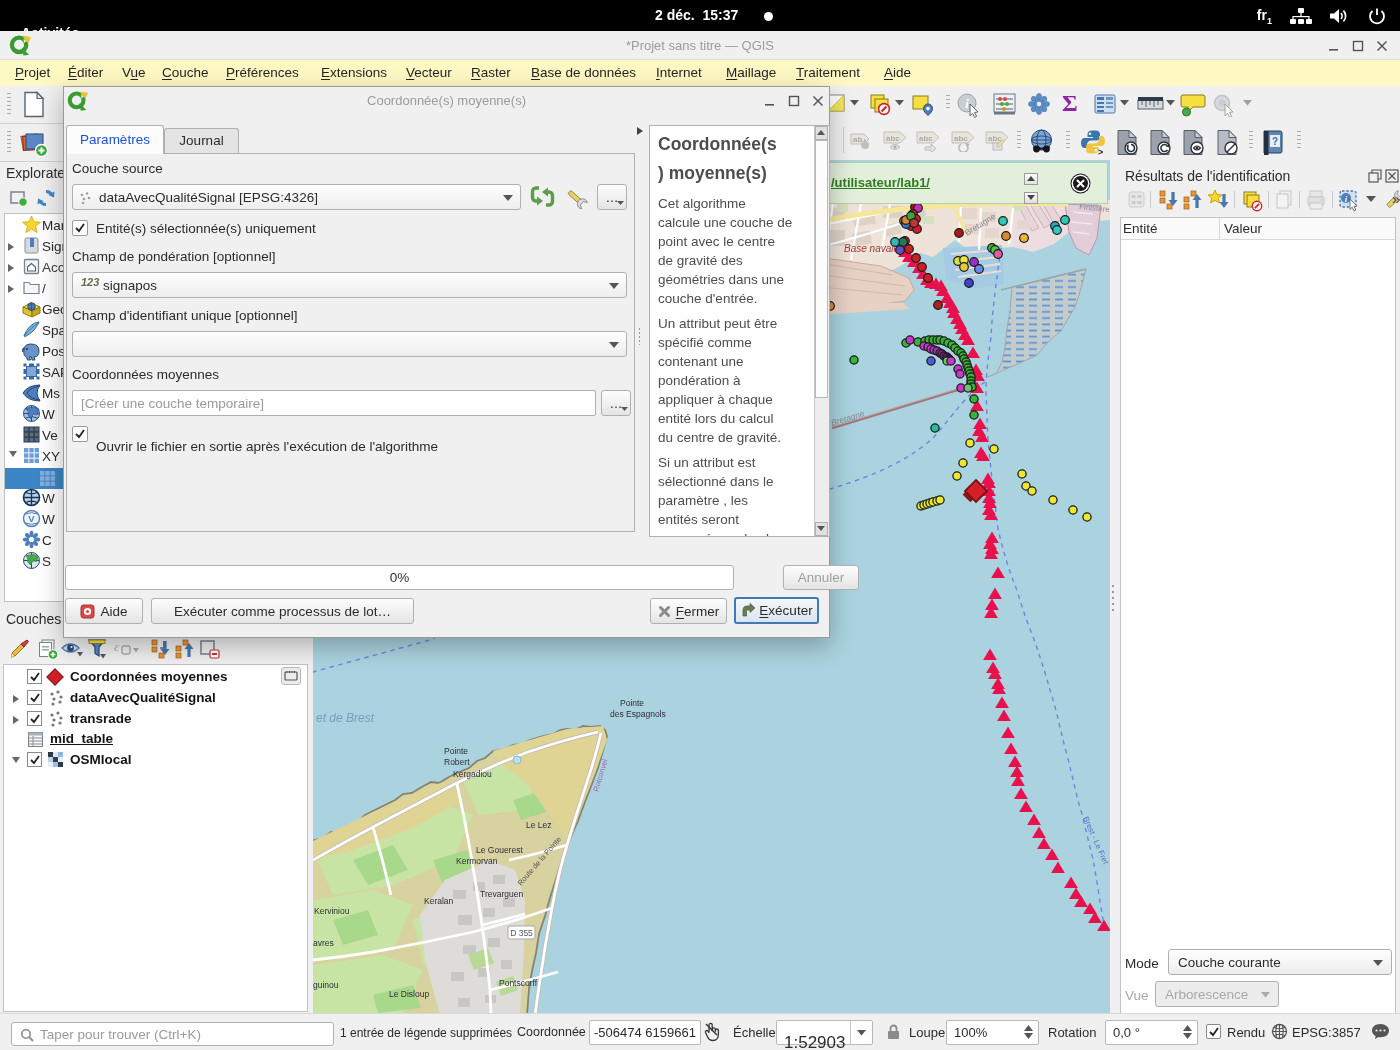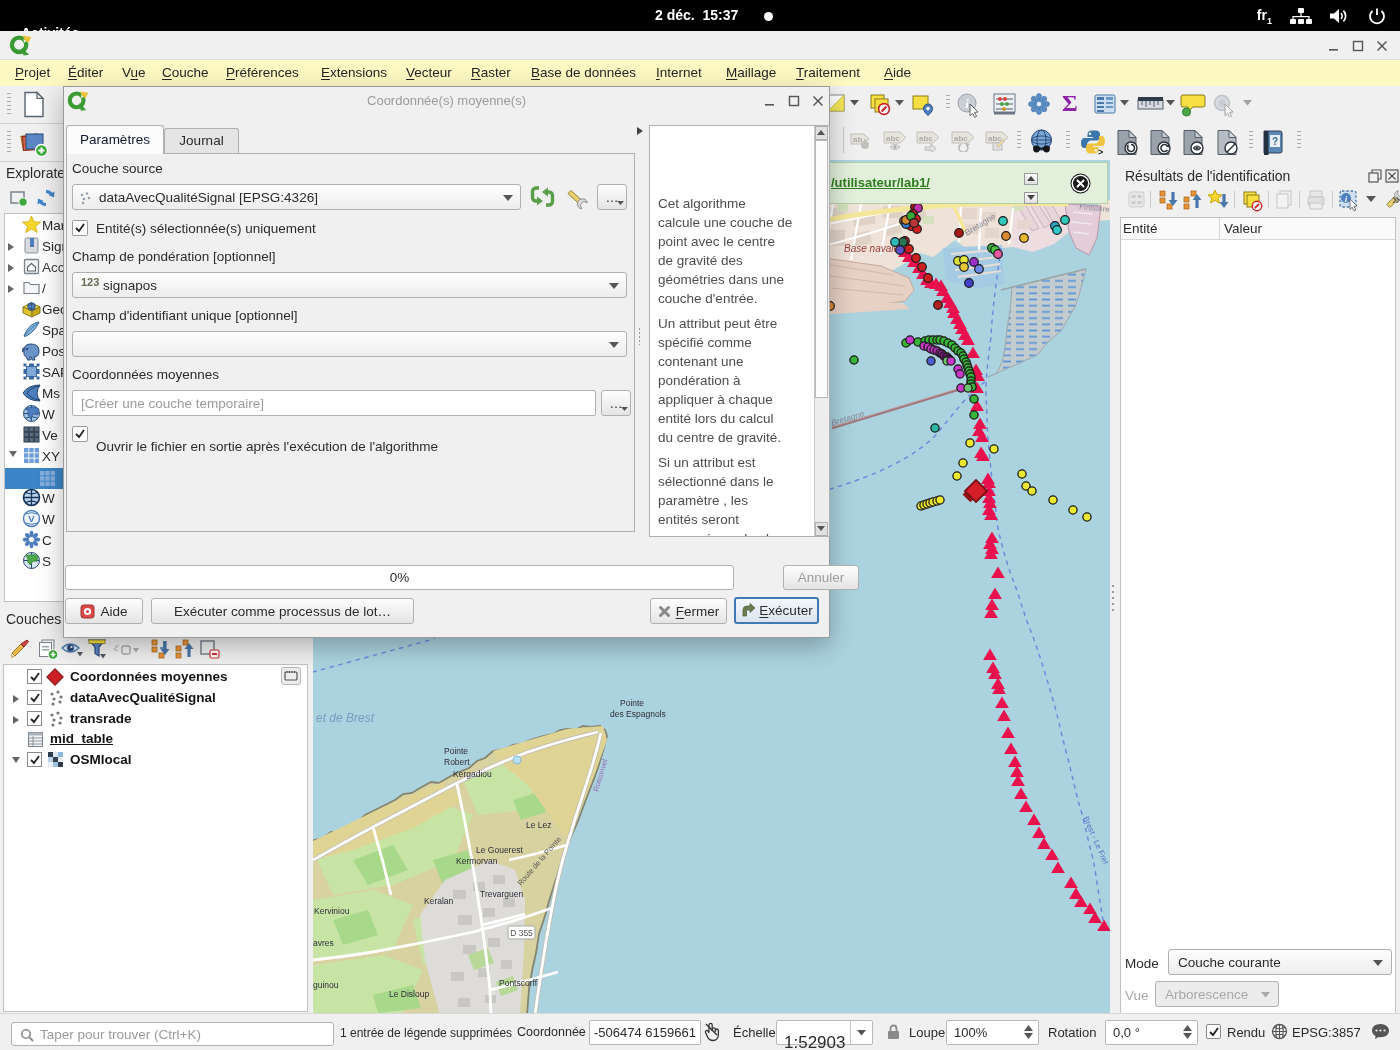--- a/index.html
+++ b/index.html
@@ -72,20 +72,21 @@
   </div>
 </div>
 
 <div id="titlebar">
   <svg class="abs" style="left:9px;top:3px;" width="23" height="23" viewBox="0 0 32 32">
       <circle cx="14" cy="15" r="10" fill="none" stroke="#399b32" stroke-width="6"></circle>
       <polygon points="18,19 28,29 20,30" fill="#399b32"></polygon>
       <polygon points="19,2 31,4 27,12 22,9" fill="#e9c239"></polygon>
       <polygon points="20,7 24,10 21,12" fill="#f0f0f0"></polygon>
     </svg>
+  <div class="title">*Projet sans titre — QGIS</div>
   <svg class="abs" style="right:60px;top:9px;" width="12" height="12" viewBox="0 0 12 12">
       <rect x="1" y="9" width="9" height="1.6" fill="#555"></rect>
     </svg>
   <svg class="abs" style="right:36px;top:9px;" width="12" height="12" viewBox="0 0 12 12">
       <rect x="1.5" y="1.5" width="9" height="9" fill="none" stroke="#555" stroke-width="1.4"></rect>
     </svg>
   <svg class="abs" style="right:12px;top:9px;" width="12" height="12" viewBox="0 0 12 12">
       <g stroke="#555" stroke-width="1.5">
         <line x1="1.5" y1="1.5" x2="10.5" y2="10.5"></line>
         <line x1="10.5" y1="1.5" x2="1.5" y2="10.5"></line>
@@ -1245,21 +1246,21 @@
   <svg class="abs" style="left:724px;top:8px;" width="12" height="12" viewBox="0 0 12 12">
       <rect x="1.5" y="1.5" width="9" height="9" fill="none" stroke="#555" stroke-width="1.4"></rect>
     </svg>
   <svg class="abs" style="left:748px;top:8px;" width="12" height="12" viewBox="0 0 12 12">
       <g stroke="#555" stroke-width="1.5">
         <line x1="1.5" y1="1.5" x2="10.5" y2="10.5"></line>
         <line x1="10.5" y1="1.5" x2="1.5" y2="10.5"></line>
       </g>
     </svg>
 
-  <div class="abs" style="left:2px;top:38px;width:98px;height:29px;background:#fcfcfc;border:1px solid #b0b0b0;border-bottom:none;border-radius:3px 3px 0 0;text-align:center;font-size:13.5px;color:#0f172a;padding-top:6px;z-index:3;">Paramètres</div>
+  <div class="abs" style="left:2px;top:38px;width:98px;height:29px;background:#fcfcfc;border:1px solid #b0b0b0;border-bottom:none;border-radius:3px 3px 0 0;text-align:center;font-size:13.5px;color:#1d4ed8;padding-top:6px;z-index:3;">Paramètres</div>
   <div class="abs" style="left:100px;top:41px;width:75px;height:26px;background:#e4e4e4;border:1px solid #b0b0b0;border-bottom:none;border-radius:3px 3px 0 0;text-align:center;font-size:13.5px;color:#2b2b2b;padding-top:4px;">Journal</div>
 
   <div class="abs" style="left:2px;top:66px;width:569px;height:379px;background:#f0f0f0;border:1px solid #b0b0b0;"></div>
 
   <div class="abs" style="left:8px;top:74px;font-size:13.5px;color:#2b2b2b;">Couche source</div>
   <div class="combo abs" style="left:8px;top:97px;width:449px;height:26px;">
     <svg class="abs" style="left:6px;top:6px;" width="14" height="14" viewBox="0 0 14 14">
         <g fill="#9aa0ae">
           <circle cx="3" cy="4" r="1.3"></circle>
           <circle cx="8" cy="2.5" r="1.3"></circle>
@@ -1295,21 +1296,21 @@
 
   <div class="abs" style="left:8px;top:133px;width:16px;height:16px;background:#fff;border:1px solid #9a9a9a;border-radius:2px;">
       <svg width="12" height="12" viewBox="0 0 12 12" style="position:absolute;left:1px;top:1px;">
         <path d="M2 6 l3 3 l5 -7" stroke="#222" stroke-width="1.8" fill="none"></path>
       </svg>
     </div>
   <div class="abs" style="left:32px;top:134px;font-size:13.5px;color:#2b2b2b;">Entité(s) sélectionnée(s) uniquement</div>
 
   <div class="abs" style="left:8px;top:162px;font-size:13.5px;color:#2b2b2b;">Champ de pondération [optionnel]</div>
   <div class="combo abs" style="left:8px;top:185px;width:555px;height:26px;">
-    <div class="abs" style="left:8px;top:3px;font-size:11px;color:#6a6a52;font-weight:bold;">123</div>
+    <div class="abs" style="left:8px;top:3px;font-size:11px;color:#6a6a52;font-weight:bold;font-style:italic;">123</div>
     <div class="abs" style="left:30px;top:5px;font-size:13.5px;color:#2b2b2b;">signapos</div>
     <svg class="abs" style="right:7px;top:10px;" width="10" height="7" viewBox="0 0 10 7">
         <polygon points="0,0 10,0 5,6" fill="#555"></polygon>
       </svg>
   </div>
 
   <div class="abs" style="left:8px;top:221px;font-size:13.5px;color:#2b2b2b;">Champ d'identifiant unique [optionnel]</div>
   <div class="combo abs" style="left:8px;top:244px;width:555px;height:26px;">
     <svg class="abs" style="right:7px;top:10px;" width="10" height="7" viewBox="0 0 10 7">
         <polygon points="0,0 10,0 5,6" fill="#555"></polygon>
@@ -1328,20 +1329,21 @@
       <svg width="12" height="12" viewBox="0 0 12 12" style="position:absolute;left:1px;top:1px;">
         <path d="M2 6 l3 3 l5 -7" stroke="#222" stroke-width="1.8" fill="none"></path>
       </svg>
     </div>
   <div class="abs" style="left:32px;top:352px;font-size:13.5px;color:#2b2b2b;">Ouvrir le fichier en sortie après l'exécution de l'algorithme</div>
 
   <svg class="abs" style="left:572px;top:39px;" width="8" height="10" viewBox="0 0 8 10">
       <polygon points="1,1 7,5 1,9" fill="#444"></polygon>
     </svg>
   <div class="abs" style="left:585px;top:38px;width:181px;height:412px;background:#fff;border:1px solid #b0b0b0;overflow:hidden;">
+    <div style="position:absolute;left:8px;top:4px;width:170px;font-size:17.5px;font-weight:bold;color:#4d4d4d;line-height:29px;white-space:nowrap;">Coordonnée(s<br>) moyenne(s)</div>
     <div style="position:absolute;left:8px;top:68px;width:170px;font-size:13.5px;color:#4d4d4d;line-height:19px;white-space:nowrap;">Cet algorithme<br>calcule une couche de<br>point avec le centre<br>de gravité des<br>géométries dans une<br>couche d'entrée.<br><span style="display:block;height:6px;"></span>Un attribut peut être<br>spécifié comme<br>contenant une<br>pondération à<br>appliquer à chaque<br>entité lors du calcul<br>du centre de gravité.<br><span style="display:block;height:6px;"></span>Si un attribut est<br>sélectionné dans le<br>paramètre , les<br>entités seront<br>regroupées selon les</div>
 
     <div style="position:absolute;right:0;top:0;width:15px;height:100%;background:#ededed;border-left:1px solid #c8c8c8;"></div>
     <div style="position:absolute;right:1px;top:0;width:13px;height:14px;background:#e0e0e0;border:1px solid #b0b0b0;"></div>
     <svg style="position:absolute;right:4px;top:4px;" width="8" height="6" viewBox="0 0 8 6">
         <polygon points="4,0 8,5 0,5" fill="#555"></polygon>
       </svg>
     <div style="position:absolute;right:1px;bottom:0;width:13px;height:14px;background:#e0e0e0;border:1px solid #b0b0b0;"></div>
     <svg style="position:absolute;right:4px;bottom:4px;" width="8" height="6" viewBox="0 0 8 6">
         <polygon points="0,0 8,0 4,5" fill="#555"></polygon>

